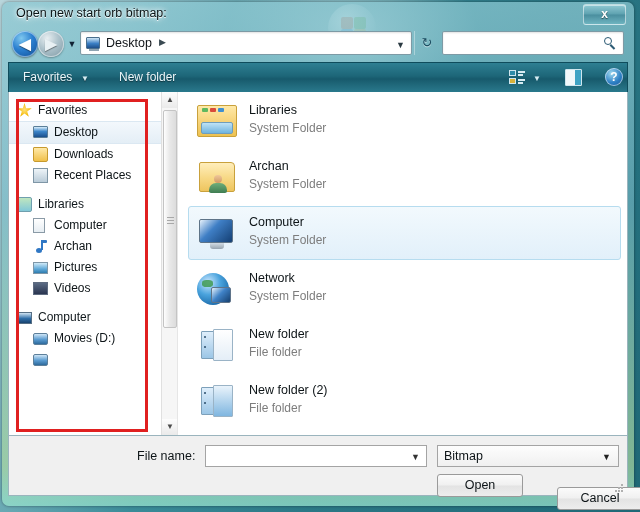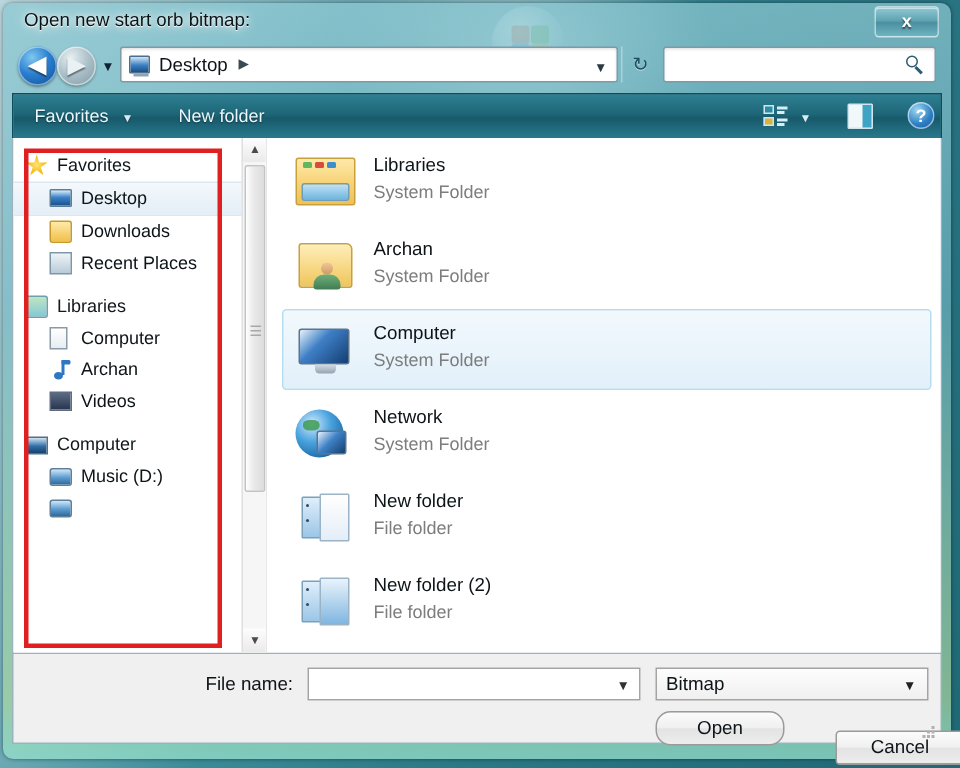--- a/index.html
+++ b/index.html
@@ -242,21 +242,21 @@
     border:1px solid #a4a4a4;box-sizing:border-box;cursor:pointer;
   }
   #typeCombo .val{position:absolute;left:6px;top:3px;font-size:12.5px;color:#0d1417;}
   #typeCombo .caret{position:absolute;right:7px;top:6px;font-size:9px;color:#222;}
   .dlgBtn{
     position:absolute;top:38px;width:86px;height:23px;
     background:linear-gradient(180deg,#fbfbfb 0%,#f0f0f0 48%,#e3e3e3 52%,#ededed 100%);
     border:1px solid #9a9a9a;border-radius:3px;box-sizing:border-box;
     font-size:12.5px;color:#0d1417;text-align:center;line-height:21px;cursor:pointer;
   }
-  #openBtn{left:428px;border-radius:10px;}
+  #openBtn{left:428px;}
   #cancelBtn{left:548px;margin-top:13px;}
   #grip{position:absolute;right:4px;bottom:3px;width:10px;height:10px;}
   #grip i{position:absolute;width:2px;height:2px;background:#b0b0b0;}
 
   
   #redBox{
     position:absolute;left:16px;top:99px;width:132px;height:333px;
     border:3px solid #e02020;box-sizing:border-box;pointer-events:none;
   }
 
@@ -405,32 +405,36 @@
             </div>
             <div class="navRow child">
               <div class="ico i-music">
                 <div style="position:absolute;left:3px;top:9px;width:6px;height:5px;border-radius:50%;background:#2f77c4"></div>
                 <div style="position:absolute;left:8px;top:1px;width:2px;height:10px;background:#2f77c4"></div>
                 <div style="position:absolute;left:8px;top:1px;width:6px;height:3px;background:#2f77c4;border-radius:1px"></div>
               </div>
               <span class="lbl">Archan</span>
             </div>
             <div class="navRow child">
+              <div class="ico i-pic" style="height: 12px; margin-top: 2px;"></div>
+              <span class="lbl">Pictures</span>
+            </div>
+            <div class="navRow child">
               <div class="ico i-vid" style="height: 13px; margin-top: 1px;"></div>
               <span class="lbl">Videos</span>
             </div>
           </div>
           <div class="navGroup">
             <div class="navRow header">
               <div class="ico i-comp" style="height: 12px; margin-top: 2px;"></div>
               <span class="lbl">Computer</span>
             </div>
             <div class="navRow child">
               <div class="ico i-driveb" style="height: 12px; margin-top: 2px;"></div>
-              <span class="lbl">Music (D:)</span>
+              <span class="lbl">Movies (D:)</span>
             </div>
           </div>
           <div class="navRow child">
             <div class="ico i-driveb" style="height: 12px; margin-top: 2px;"></div>
           </div>
         </div>
       <div id="navScroll">
         <div class="arrow up">▲</div>
         <div id="navThumb">
           <div class="grip g1"></div>

